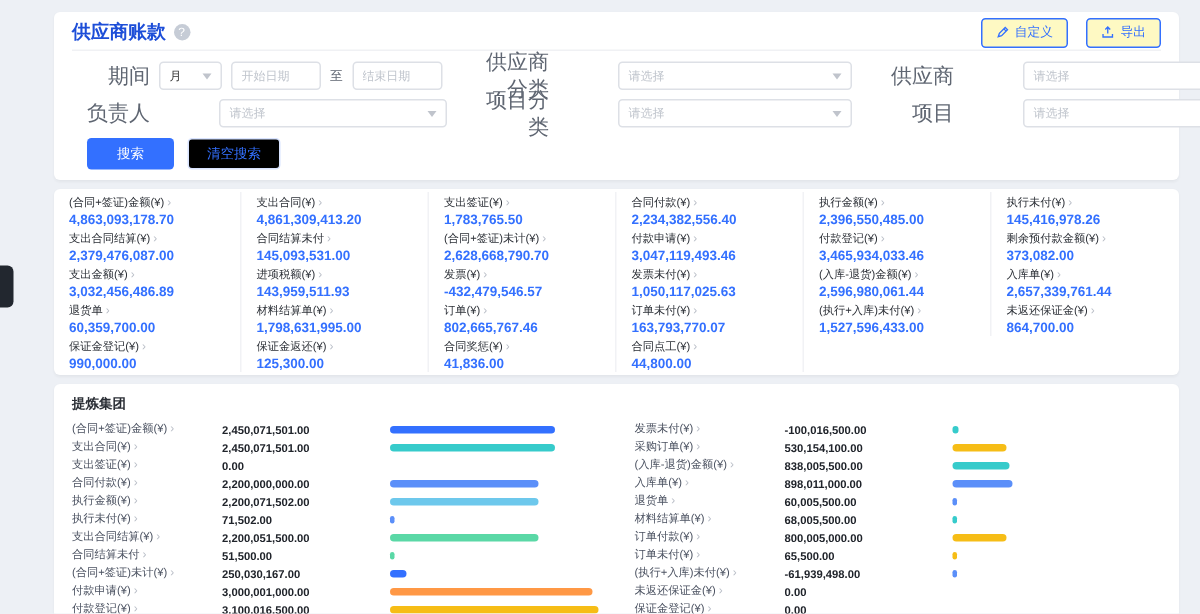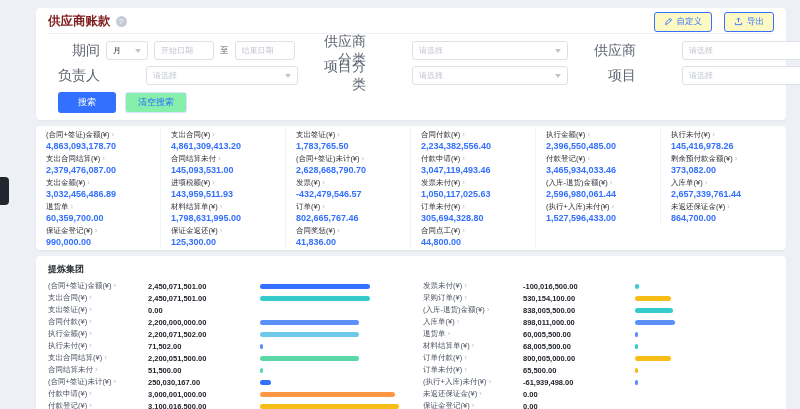--- a/index.html
+++ b/index.html
@@ -19,21 +19,21 @@
   .content{
     position:absolute; left:36px; top:8px; width:750px;
     display:flex; flex-direction:column; gap:6px;
   }
   .card{ background:#fff; border-radius:4px; box-shadow:0 1px 2px rgba(31,35,41,.05); }
 
   
   .header-card{ padding:6px 12px 7px; }
   .title-row{ display:flex; align-items:center; gap:5px; height:20px;
               border-bottom:1px solid #f0f1f4; padding-bottom:4px; }
-  .page-title{ font-size:12.5px; font-weight:bold; color:#7f1d1d; }
+  .page-title{ font-size:12.5px; font-weight:bold; color:#1d4ed8; }
   .help{
     width:11px; height:11px; border-radius:50%; background:#c6ccd6; color:#fff;
     font-size:8px; line-height:11px; text-align:center; cursor:pointer; flex-shrink:0;
   }
   .spacer{ flex:1; }
   .ghost-btn{
     display:inline-flex; align-items:center; gap:4px; height:20px; padding:0 9px;
     border:1px solid #3370ff; color:#3370ff; background:#fef9c3; border-radius:3px;
     font-size:8.5px; cursor:pointer; margin-left:7px; font-family:inherit;
   }
@@ -59,21 +59,21 @@
   input.input{ width:60px; padding:0 6px; outline:none; font-family:inherit; }
   input.input::placeholder{ color:#bfc4cc; }
   .to{ font-size:8.5px; color:#5f6672; }
 
   .actions{ margin-top:7px; margin-left:10px; display:flex; gap:9px; }
   .btn-primary{
     height:21px; padding:0 20px; background:#3370ff; color:#fff; border:none;
     border-radius:3px; font-size:9px; cursor:pointer; font-family:inherit;
   }
   .btn-soft{
-    height:21px; padding:0 12px; background:#86efac; color:#3370ff;
+    height:21px; padding:0 12px; background:#000000; color:#3370ff;
     border:1px solid #d8e3ff; border-radius:3px; font-size:9px; cursor:pointer; font-family:inherit;
   }
 
   
   .metrics-card{ padding:2px 0; }
   .metrics-grid{ display:grid; grid-template-columns:repeat(6,1fr); }
   .metric{ padding:2px 10px 2px; border-right:1px solid #f1f2f5; cursor:pointer; height:24px; overflow:hidden; }
   .metric:nth-child(6n){ border-right:none; }
   .m-top{ display:flex; align-items:center; gap:2px; white-space:nowrap; overflow:hidden; height:10px; }
   .m-label{ font-size:7.5px; color:#2b2f36; }
@@ -330,21 +330,21 @@
               <span class="m-label">订单(¥)</span>
               <span class="m-chev">›</span>
             </div>
             <div class="m-value">802,665,767.46</div>
           </div>
           <div class="metric">
             <div class="m-top">
               <span class="m-label">订单未付(¥)</span>
               <span class="m-chev">›</span>
             </div>
-            <div class="m-value">305,694,328.80</div>
+            <div class="m-value">163,793,770.07</div>
           </div>
           <div class="metric">
             <div class="m-top">
               <span class="m-label">(执行+入库)未付(¥)</span>
               <span class="m-chev">›</span>
             </div>
             <div class="m-value">1,527,596,433.00</div>
           </div>
           <div class="metric">
             <div class="m-top">

